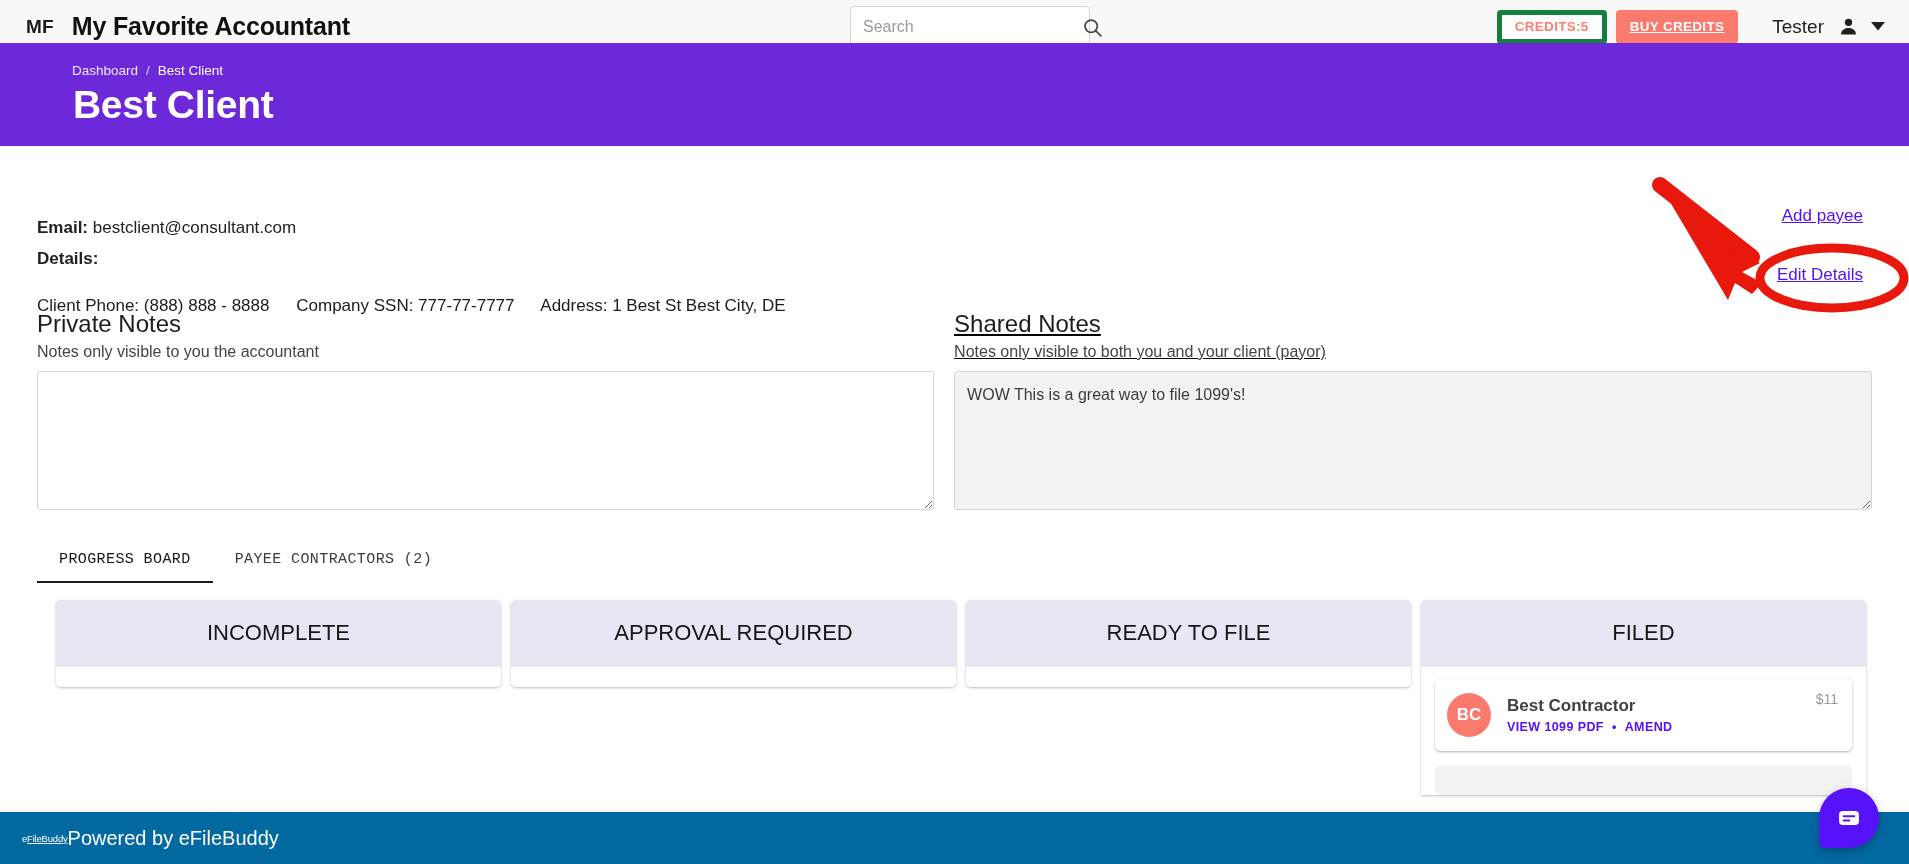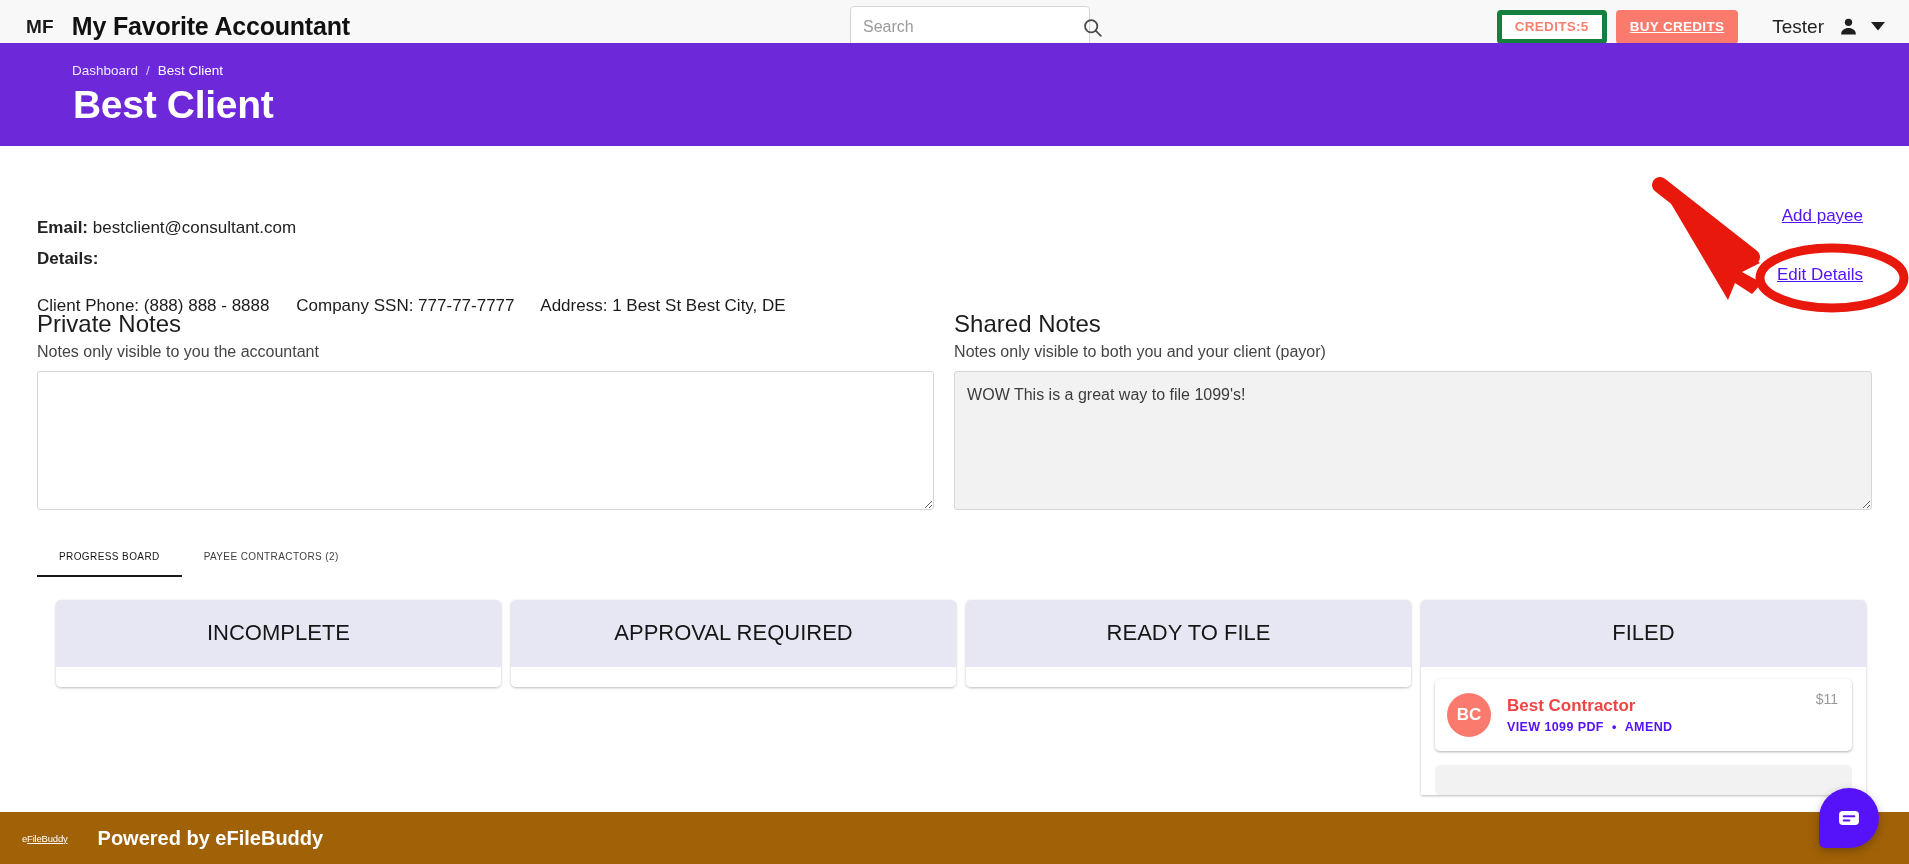--- a/index.html
+++ b/index.html
@@ -109,44 +109,44 @@
   }
   .add-payee-pos { position:absolute; right:46px; top:206px; }
   .edit-details-pos { position:absolute; right:46px; top:265px; }
 
   
   .annot { position:absolute; left:0; top:0; width:1909px; height:864px; pointer-events:none; }
 
   
   .notes { position:absolute; top:310px; left:37px; width:1835px; display:flex; gap:20px; }
   .note-col { width: 905px; }
-  .note-col.right { width: 926px; }
+  .note-col.right { width: 926px; text-decoration: underline; }
   .note-h { font-size:24px; color:#1d1d1d; margin:0 0 5px 0; font-weight:normal; }
   .note-sub { font-size:16px; color:#444; margin-bottom:10px; }
   .note-area {
     width:100%; height:139px;
     border:1px solid #d6d6d6; border-radius:3px;
     background:#fff; resize:vertical;
     font-family:"Liberation Sans", sans-serif;
     font-size:16px; color:#3c3c3c; padding:14px 12px;
     outline:none;
   }
   .note-area.readonly { background:#f2f2f2; }
 
   
   .tabs {
     position:absolute; top:545px; left:37px;
     display:flex; align-items:flex-end; gap:0;
   }
   .tab {
-    font-size:10px; letter-spacing:.4px; color:#3d3d3d;
+    font-size:15px; letter-spacing:.4px; color:#3d3d3d;
     padding: 6px 22px 13px 22px; cursor:pointer;
     border-bottom:2px solid transparent; background:none; border-top:none;
     border-left:none; border-right:none;
-    font-family:Liberation Sans, sans-serif;
+    font-family:Liberation Mono, monospace;
   }
   .tab.active { color:#161616; border-bottom:2px solid #1a1a1a; }
 
   
   .board {
     position:absolute; top:600px; left:56px;
     width:1810px; display:flex; gap:10px;
   }
   .col { width:447px; }
   .col-card {
@@ -171,43 +171,43 @@
     display:flex; align-items:center; position:relative;
     cursor:pointer;
   }
   .ccard-avatar {
     width:44px; height:44px; border-radius:50%;
     background:#fa7a6d; color:#fff;
     display:flex; align-items:center; justify-content:center;
     font-size:17px; font-weight:bold; flex:0 0 auto;
   }
   .ccard-main { margin-left:16px; }
-  .ccard-name { font-size:17px; font-weight:bold; color:#ef4444; }
+  .ccard-name { font-size:17px; font-weight:bold; color:#404040; }
   .ccard-actions { margin-top:4px; font-size:12.5px; letter-spacing:.4px; }
   .ccard-actions a { color:#5613fa; text-decoration:none; font-weight:bold; cursor:pointer; }
   .ccard-actions .dot { color:#5613fa; margin:0 8px; font-weight:bold; }
   .ccard-amount {
     position:absolute; right:14px; top:12px;
     font-size:14px; color:#9a9a9a;
   }
   .ghost-card {
     margin: 0 14px; height:30px; background:#f2f2f2; border-radius:5px;
   }
 
   
   .footer {
     position:absolute; bottom:0; left:0;
-    width:1909px; height:52px; background:#a16207;
-    display:flex; align-items:center;gap:8px;
+    width:1909px; height:52px; background:#0369a1;
+    display:flex; align-items:center;
   }
   .footer-logo {
     margin-left:22px; font-size:9.5px; color:#fff; letter-spacing:-.2px;
   }
   .footer-logo .u { text-decoration:underline; }
-  .footer-text { margin-left:22px; font-size:20px; color:#fff; font-weight:bold; }
+  .footer-text { font-size:20px; color:#fff; font-weight:normal; }
 
   
   .chat-fab {
     position:absolute; right:30px; bottom:16px;
     width:60px; height:60px;
     background:#5613fa;
     border-radius:50% 50% 50% 6px;
     display:flex; align-items:center; justify-content:center;
     cursor:pointer;
     box-shadow:0 3px 10px rgba(0,0,0,.28);

